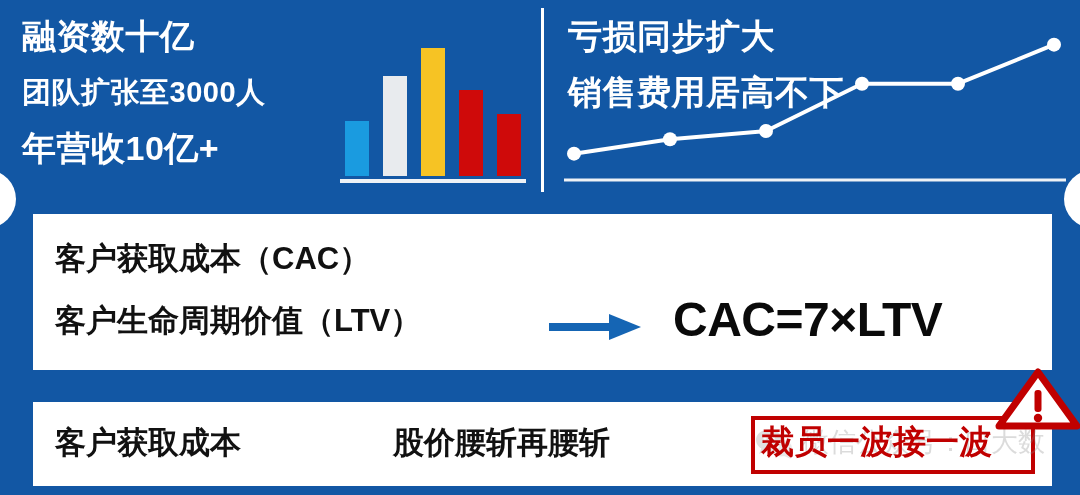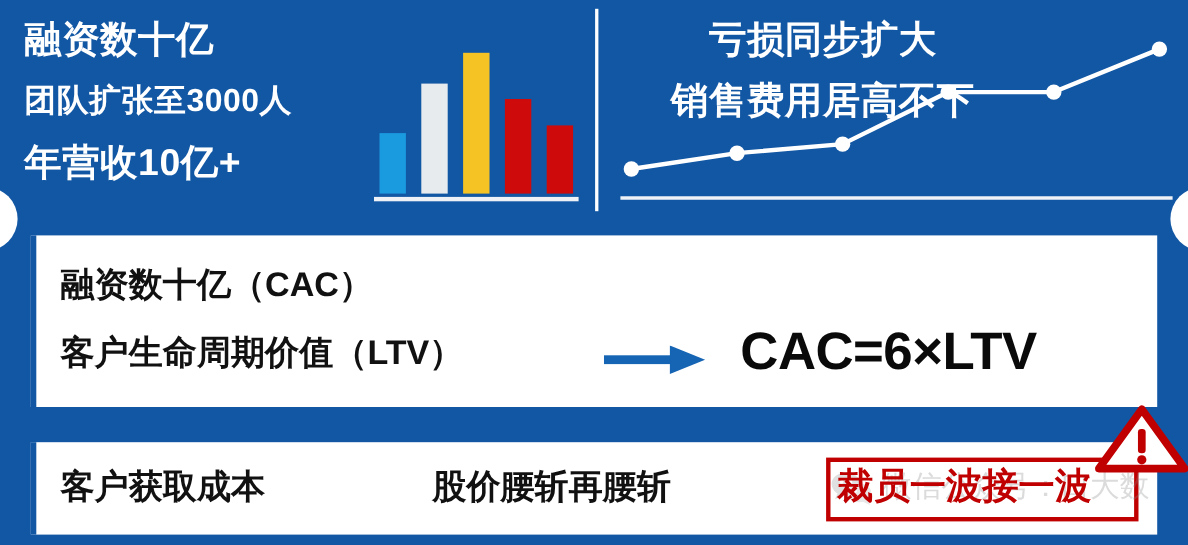--- a/index.html
+++ b/index.html
@@ -37,21 +37,21 @@
     font-weight:bold;
     font-size:34px;
     line-height:56px;
     letter-spacing:0.5px;
     white-space:nowrap;
   }
   .headline-left .hl.l2 { font-size:29px; }
 
   
   .headline-right {
-    position:absolute; left:568px; top:8px; width:360px;text-align:center;
+    position:absolute; left:568px; top:8px; width:360px;
   }
   .headline-right .hl {
     color:#ffffff;
     font-weight:bold;
     font-size:34px;
     line-height:56px;
     letter-spacing:0.5px;
     white-space:nowrap;
   }
 
@@ -206,31 +206,31 @@
           <circle cx="110" cy="127.25714285714285" r="7" fill="#ffffff"></circle>
           <circle cx="206" cy="119.02857142857144" r="7" fill="#ffffff"></circle>
           <circle cx="302" cy="71.71428571428572" r="7" fill="#ffffff"></circle>
           <circle cx="398" cy="71.71428571428572" r="7" fill="#ffffff"></circle>
           <circle cx="494" cy="32.62857142857143" r="7" fill="#ffffff"></circle>
         </svg>
     </div>
   </div>
 
   <div class="card card-cac">
-    <div class="cac-line r1">融资数十亿（CAC）</div>
+    <div class="cac-line r1">客户获取成本（CAC）</div>
     <div class="cac-line r2">客户生命周期价值（LTV）</div>
 
     <div class="arrow-wrap">
       <svg width="92" height="26" viewBox="0 0 92 26">
         <rect x="0" y="9" width="66" height="8" fill="#1565b4"></rect>
         <polygon points="60,0 92,13 60,26" fill="#1565b4"></polygon>
       </svg>
     </div>
 
-    <div class="formula">CAC=6×LTV</div>
+    <div class="formula">CAC=7×LTV</div>
   </div>
 
   <div class="card card-bottom">
 
     <div class="watermark">
       <svg width="40" height="32" viewBox="0 0 40 32">
         <ellipse cx="14" cy="12" rx="13" ry="10.5" fill="#9a9a9a"></ellipse>
         <polygon points="7,19 4,26 12,22" fill="#9a9a9a"></polygon>
         <circle cx="10" cy="10" r="1.8" fill="#ffffff"></circle>
         <circle cx="18" cy="10" r="1.8" fill="#ffffff"></circle>

